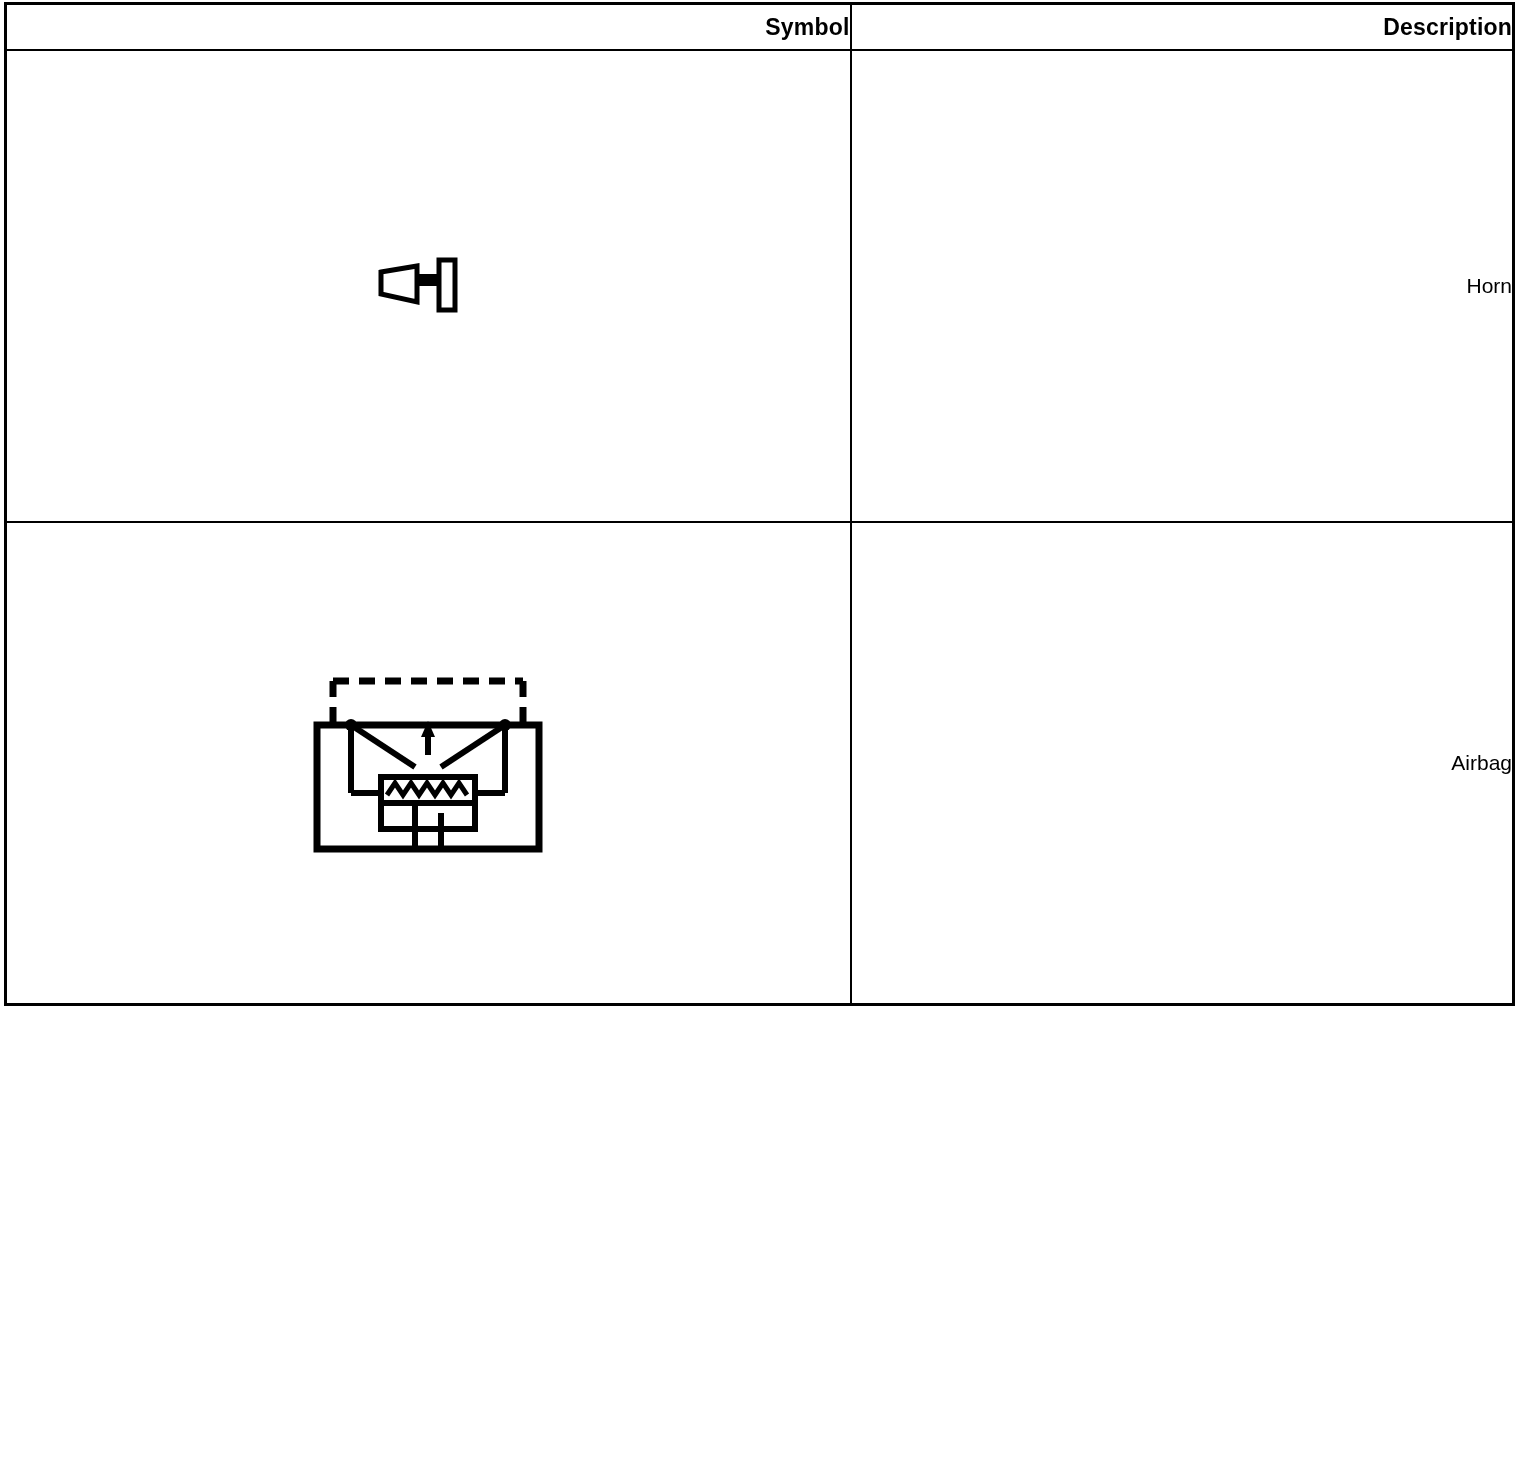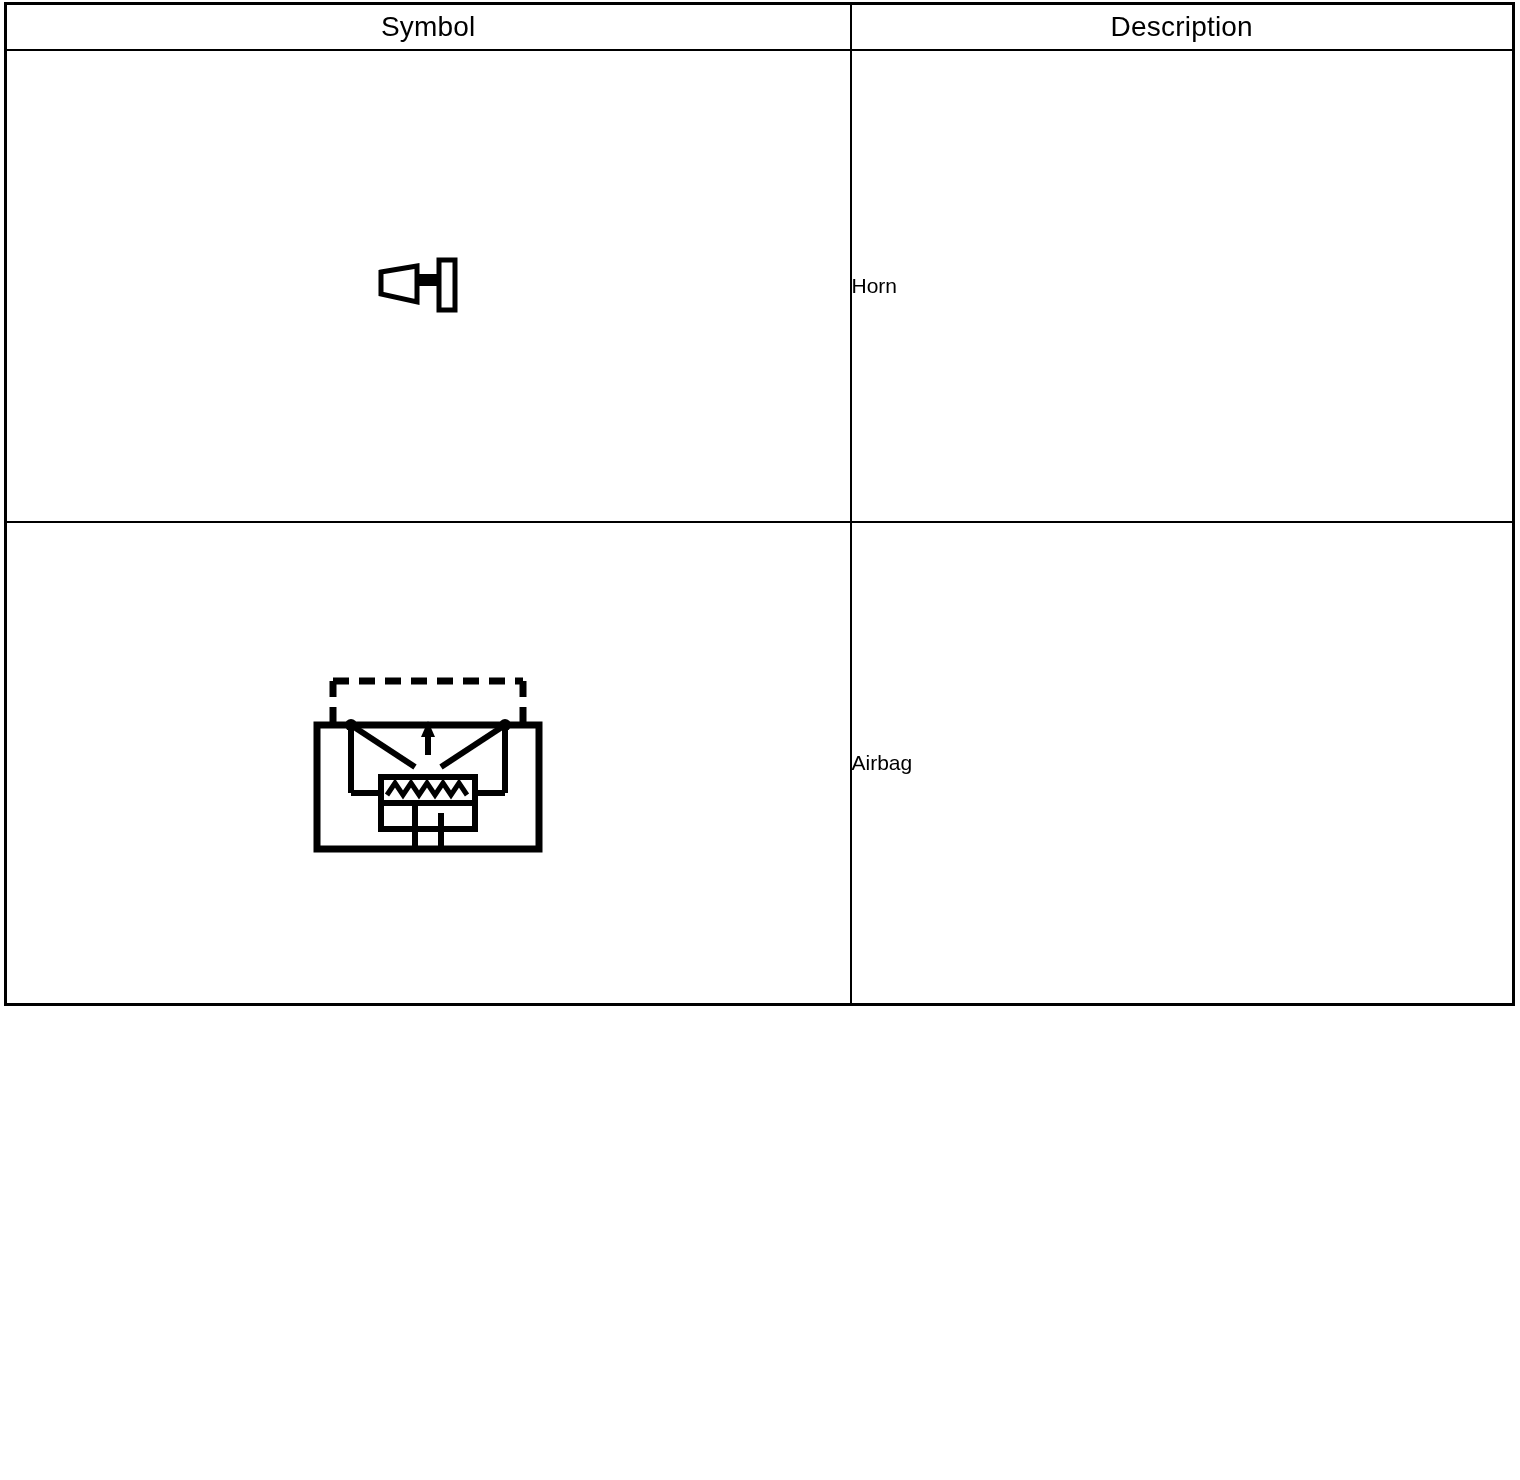--- a/index.html
+++ b/index.html
@@ -31,31 +31,31 @@
   table.symbol-table col.col-desc { width: 663px; }
 
   table.symbol-table th,
   table.symbol-table td {
     border: 2px solid #000;
     padding: 0;
     vertical-align: middle;
   }
   table.symbol-table thead th {
     height: 44px;
-    font-size: 28px;
-    font-weight: normal;
-    text-align: center;
+    font-size: 23px;
+    font-weight: bold;
+    text-align: right;
     letter-spacing: 0.2px;
   }
   td.symbol-cell {
     text-align: center;
     vertical-align: middle;
   }
   td.desc-cell {
-    text-align: left;
+    text-align: right;
     vertical-align: middle;
     font-size: 21px;
     padding-left: 14px;
   }
   .row-horn td { height: 470px; }
   .row-mic td { height: 478px; }
   .row-airbag td { height: 480px; }
 
   .sym-wrap {
     display: flex;

